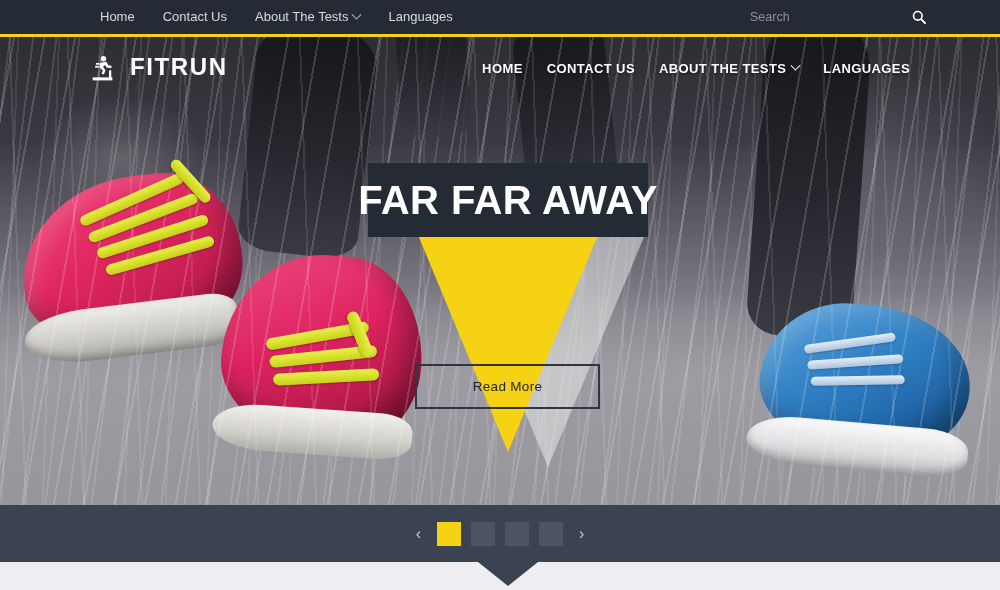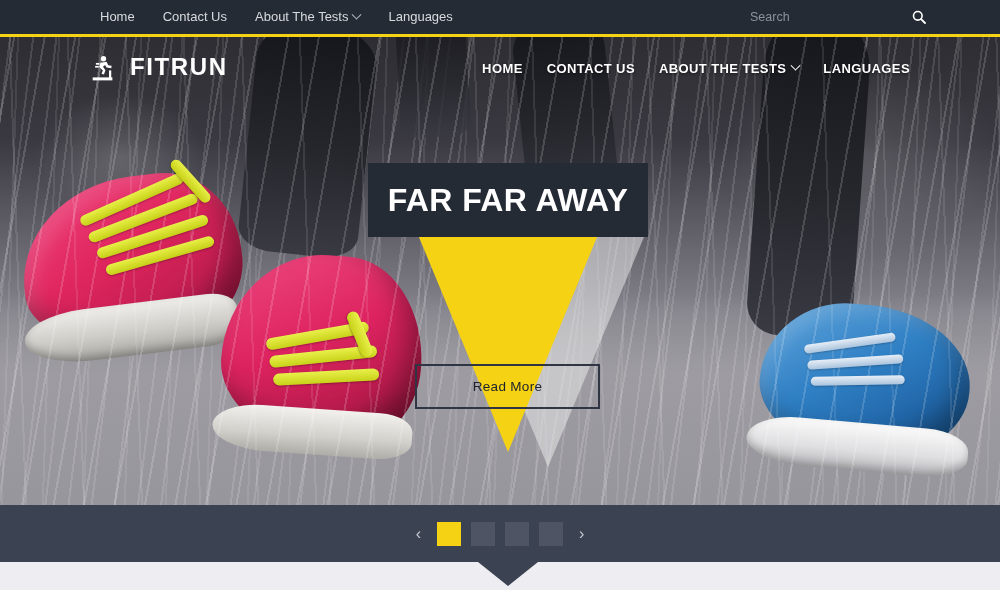--- a/index.html
+++ b/index.html
@@ -335,21 +335,21 @@
     left: 368px; top: 126px;
     width: 280px; height: 74px;
     background: #252b35;
     display: flex;
     align-items: center;
     justify-content: center;
     z-index: 8;
   }
   .hero-title {
     color: #ffffff;
-    font-size: 32px;
+    font-size: 40px;
     font-weight: bold;
     letter-spacing: 0.4px;
     white-space: nowrap;
   }
 
   .hero-sub-box {
     position: absolute;
     left: 184px; top: 232px;
     width: 648px; height: 52px;
     background: #252b35;

